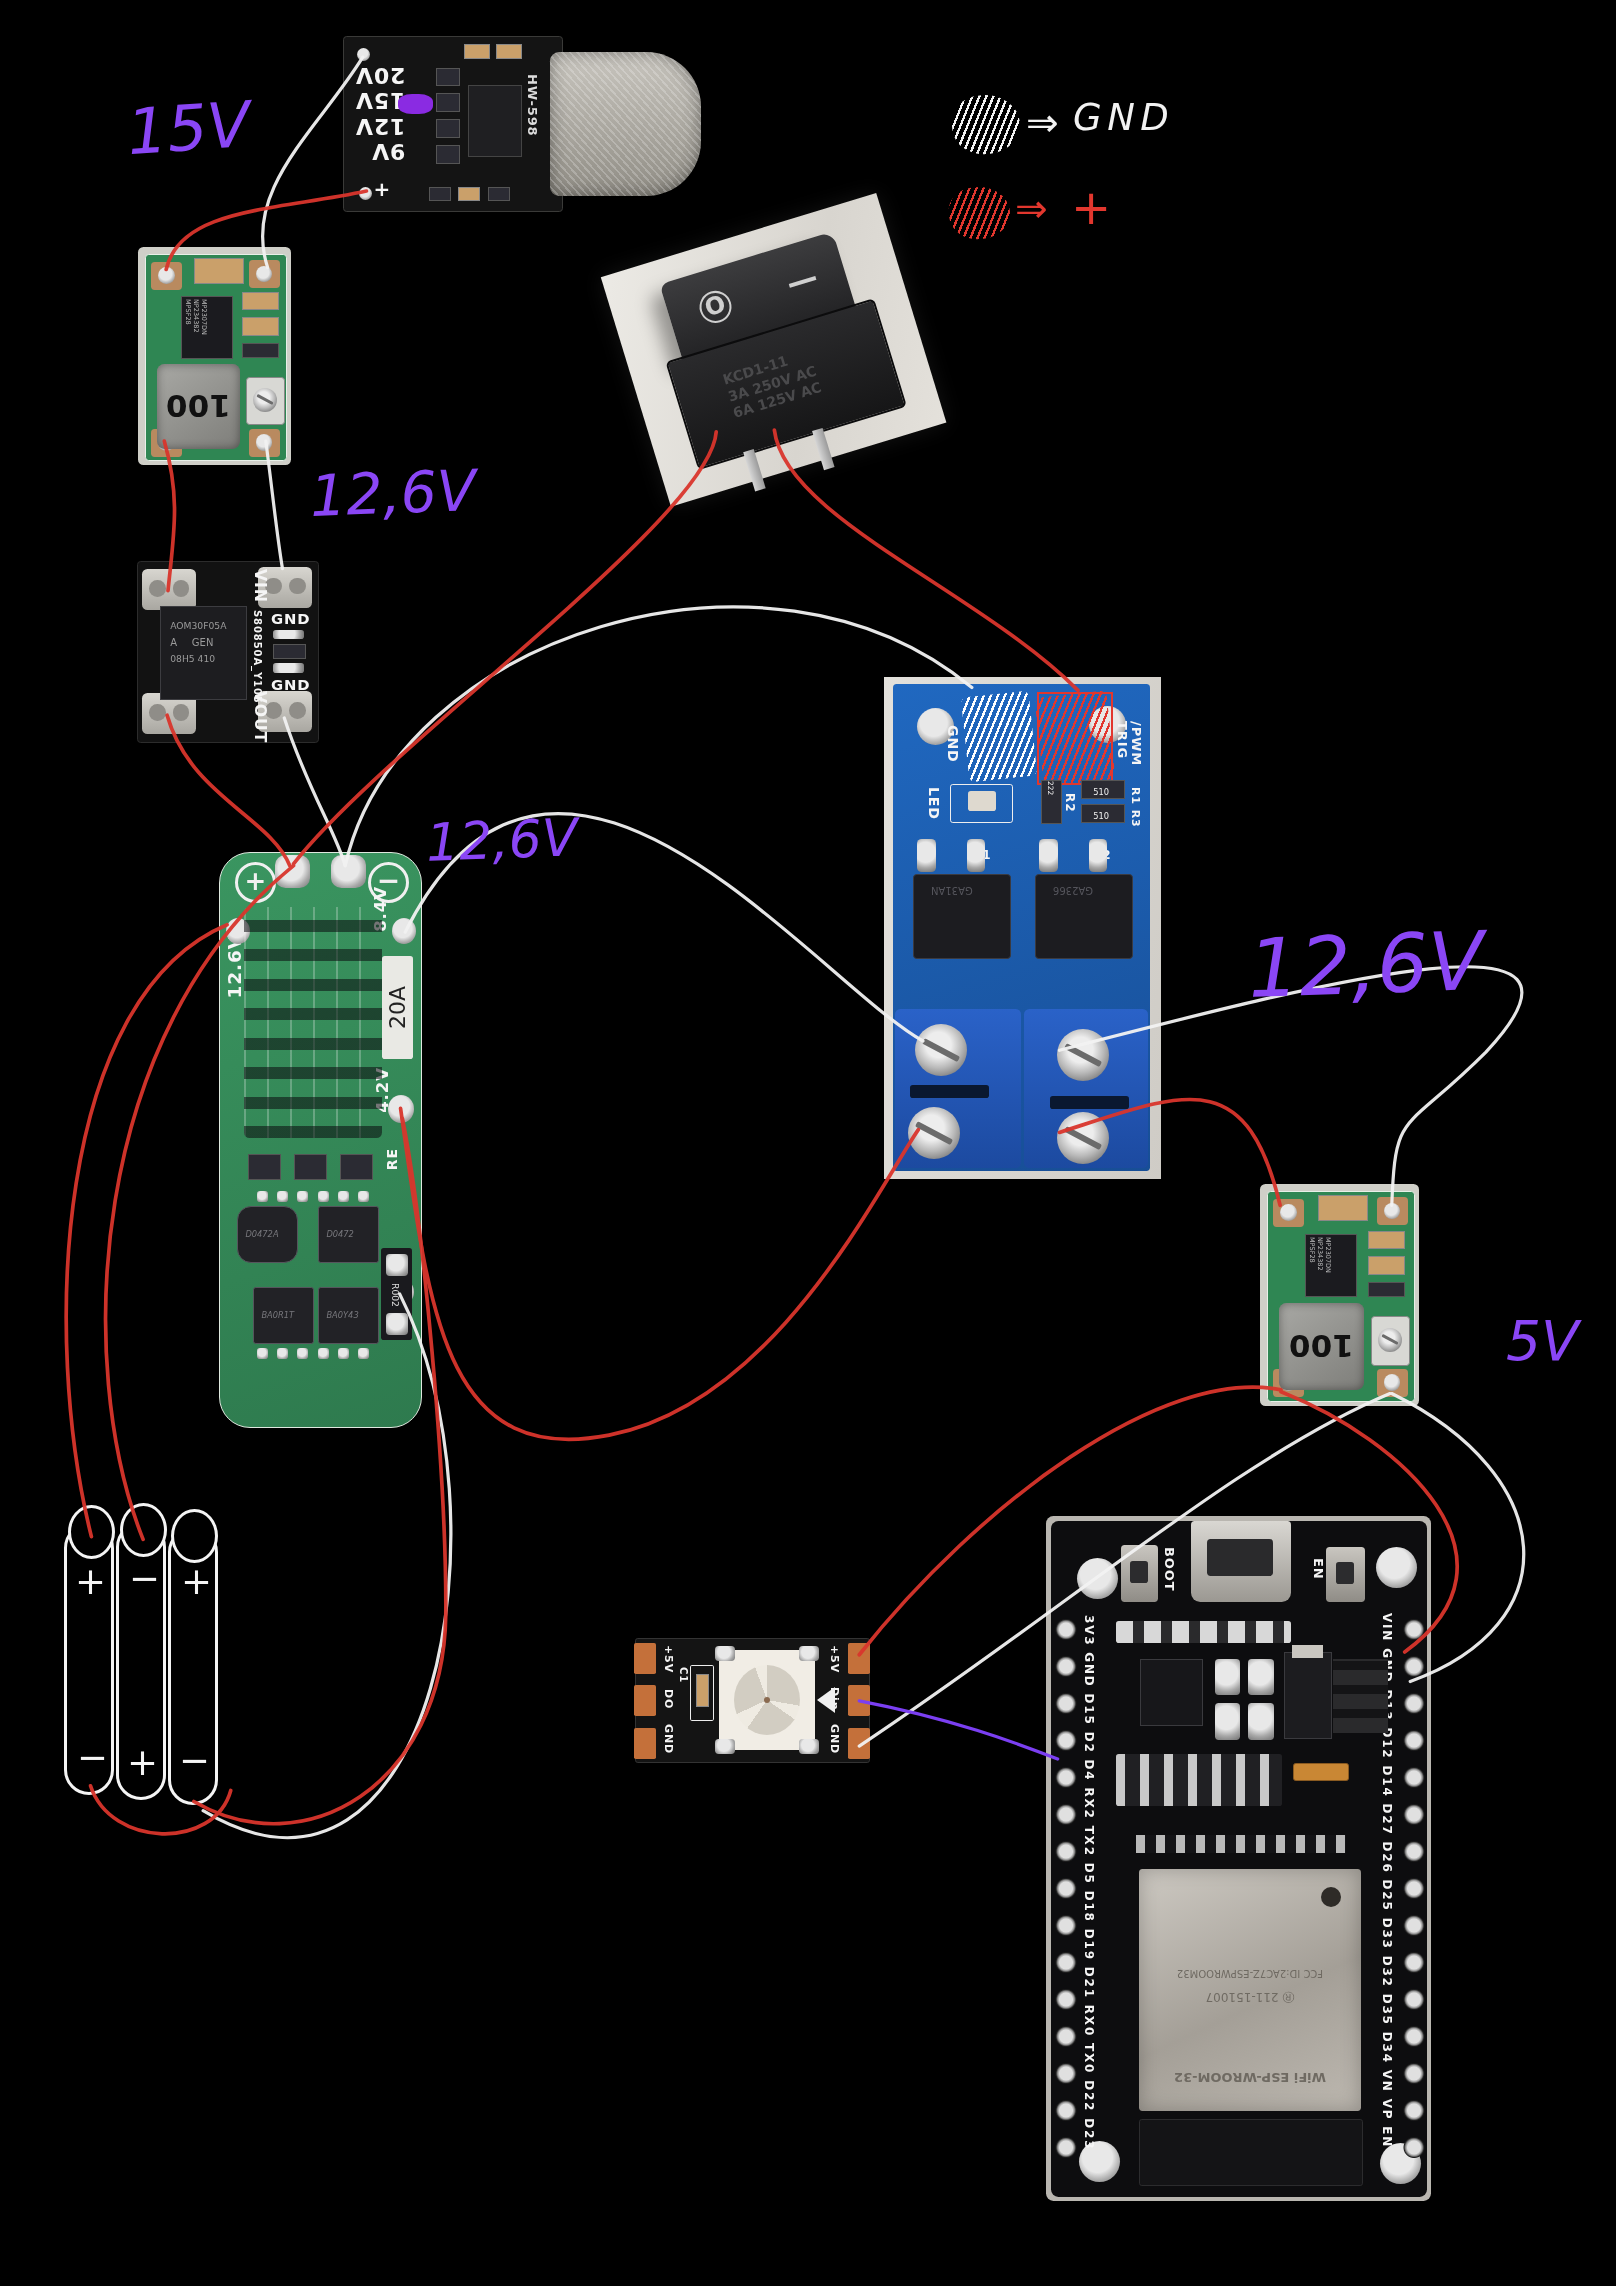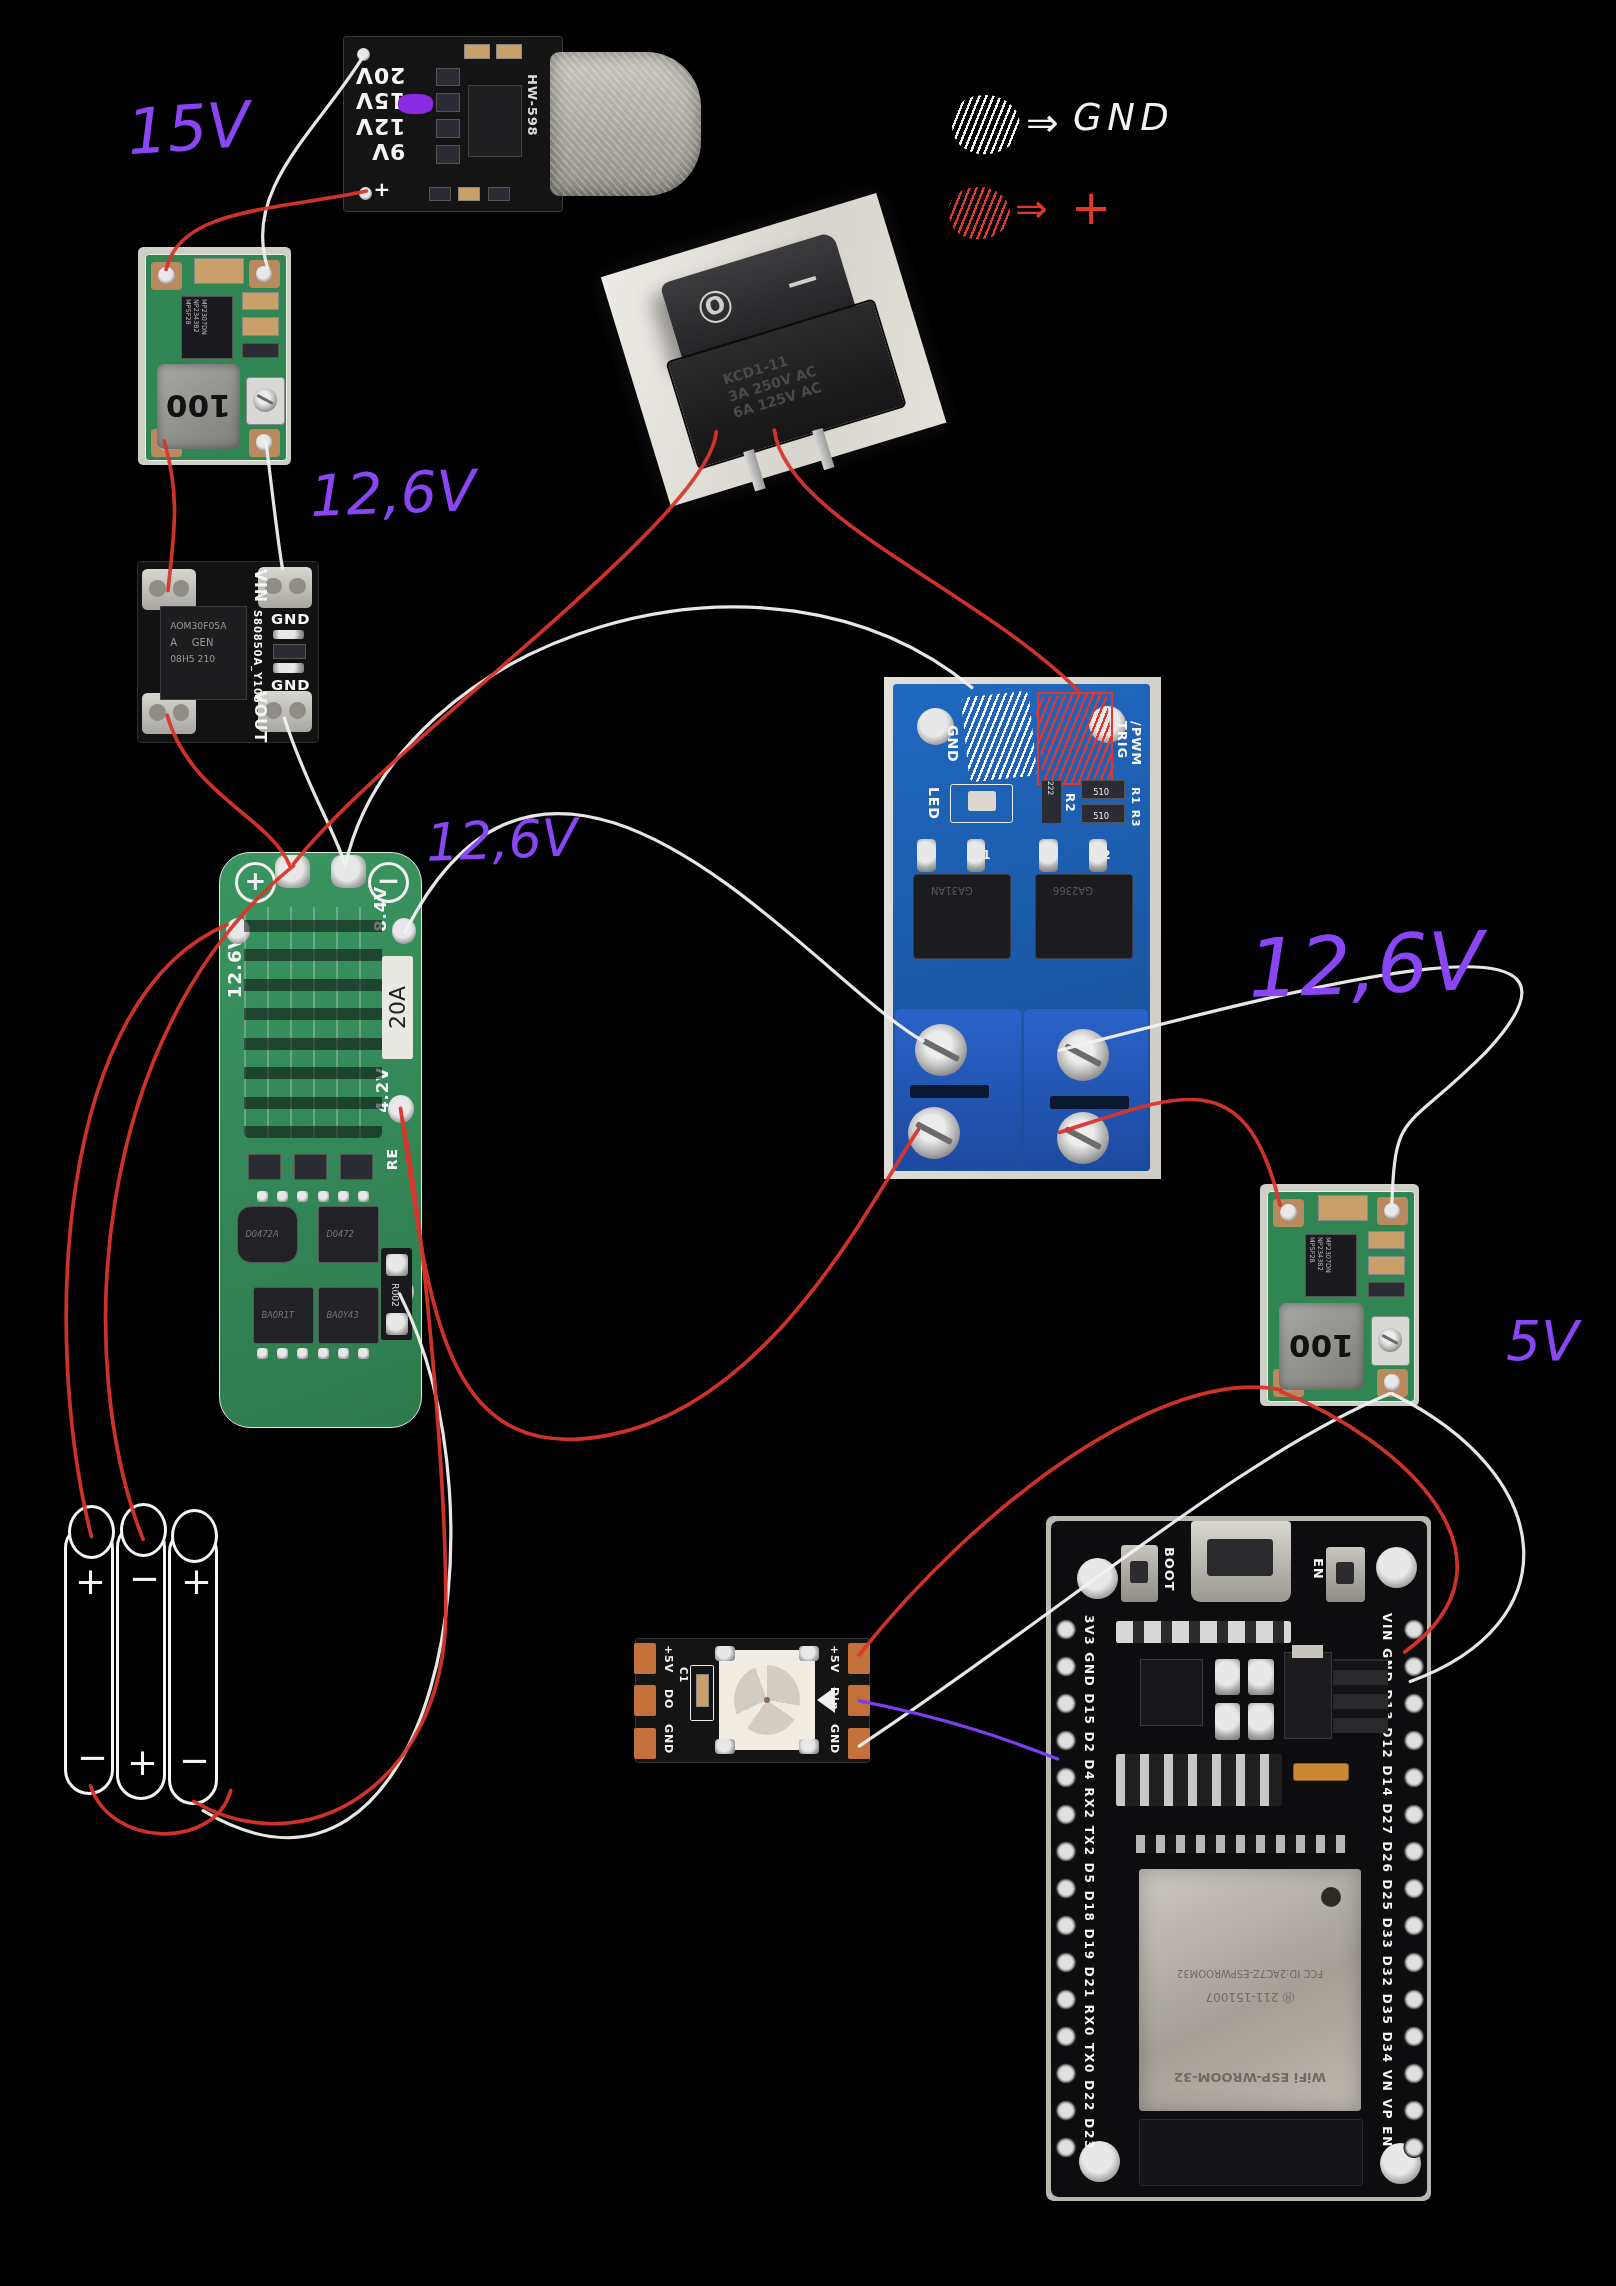--- a/index.html
+++ b/index.html
@@ -172,21 +172,21 @@
     <div class="abs" style="left:120px;top:129px;width:54px;height:41px;background:linear-gradient(180deg,#d8d6d0,#a9a7a1);border-radius:5.5px;">
         <div class="abs" style="left:7.4px;top:11px;width:16.6px;height:16.6px;border-radius:50%;background:#8f8d88;"></div>
         <div class="abs" style="left:31px;top:11px;width:16.6px;height:16.6px;border-radius:50%;background:#8f8d88;"></div>
       </div>
     <div class="abs" style="left:22px;top:44px;width:85px;height:92px;background:#1d1d20;border:0.9px solid #3c3c40;">
       <div style="color:#9a9a9a;font-size:9.2px;margin:13px 0 0 9.2px;">AOM30F05A</div>
       <div style="color:#9a9a9a;font-size:10px;margin:5.5px 0 0 9.2px;display:flex;gap:14.8px;">
         <span>A</span>
         <span>GEN</span>
       </div>
-      <div style="color:#9a9a9a;font-size:9.2px;margin:5.5px 0 0 9.2px;">08H5  210</div>
+      <div style="color:#9a9a9a;font-size:9.2px;margin:5.5px 0 0 9.2px;">08H5  410</div>
     </div>
     <div class="abs silk vrt" style="left:113px;top:7.4px;font-size:15.7px;">VIN</div>
     <div class="abs silk vrt" style="left:114px;top:48px;font-size:10px;">S80850A_Y105</div>
     <div class="abs silk vrt" style="left:113px;top:129px;font-size:15.7px;">VOUT</div>
     <div class="abs silk" style="left:133px;top:48px;font-size:14.8px;">GND</div>
     <div class="abs silk" style="left:133px;top:114px;font-size:14.8px;">GND</div>
     <div class="abs" style="left:135px;top:68px;width:37px;height:44px;display:flex;flex-direction:column;gap:4.6px;">
       <div class="pad" style="width:31px;height:9.2px;border-radius:2.8px;"></div>
       <div class="dsmd" style="width:31px;height:13px;"></div>
       <div class="pad" style="width:31px;height:9.2px;border-radius:2.8px;"></div>

